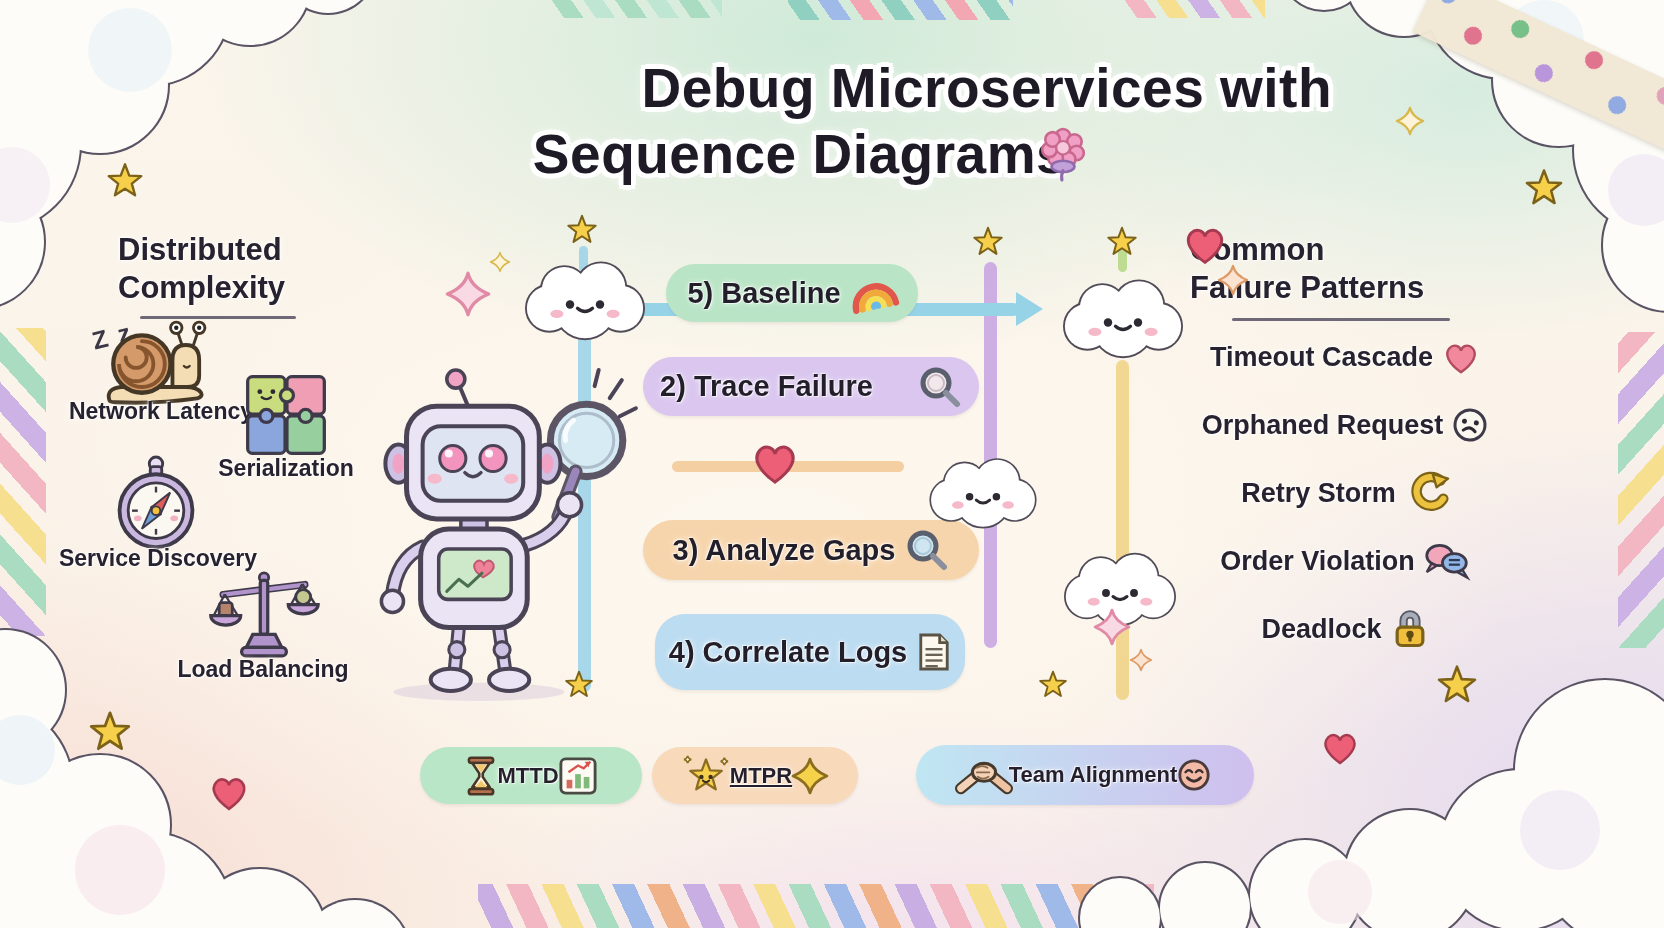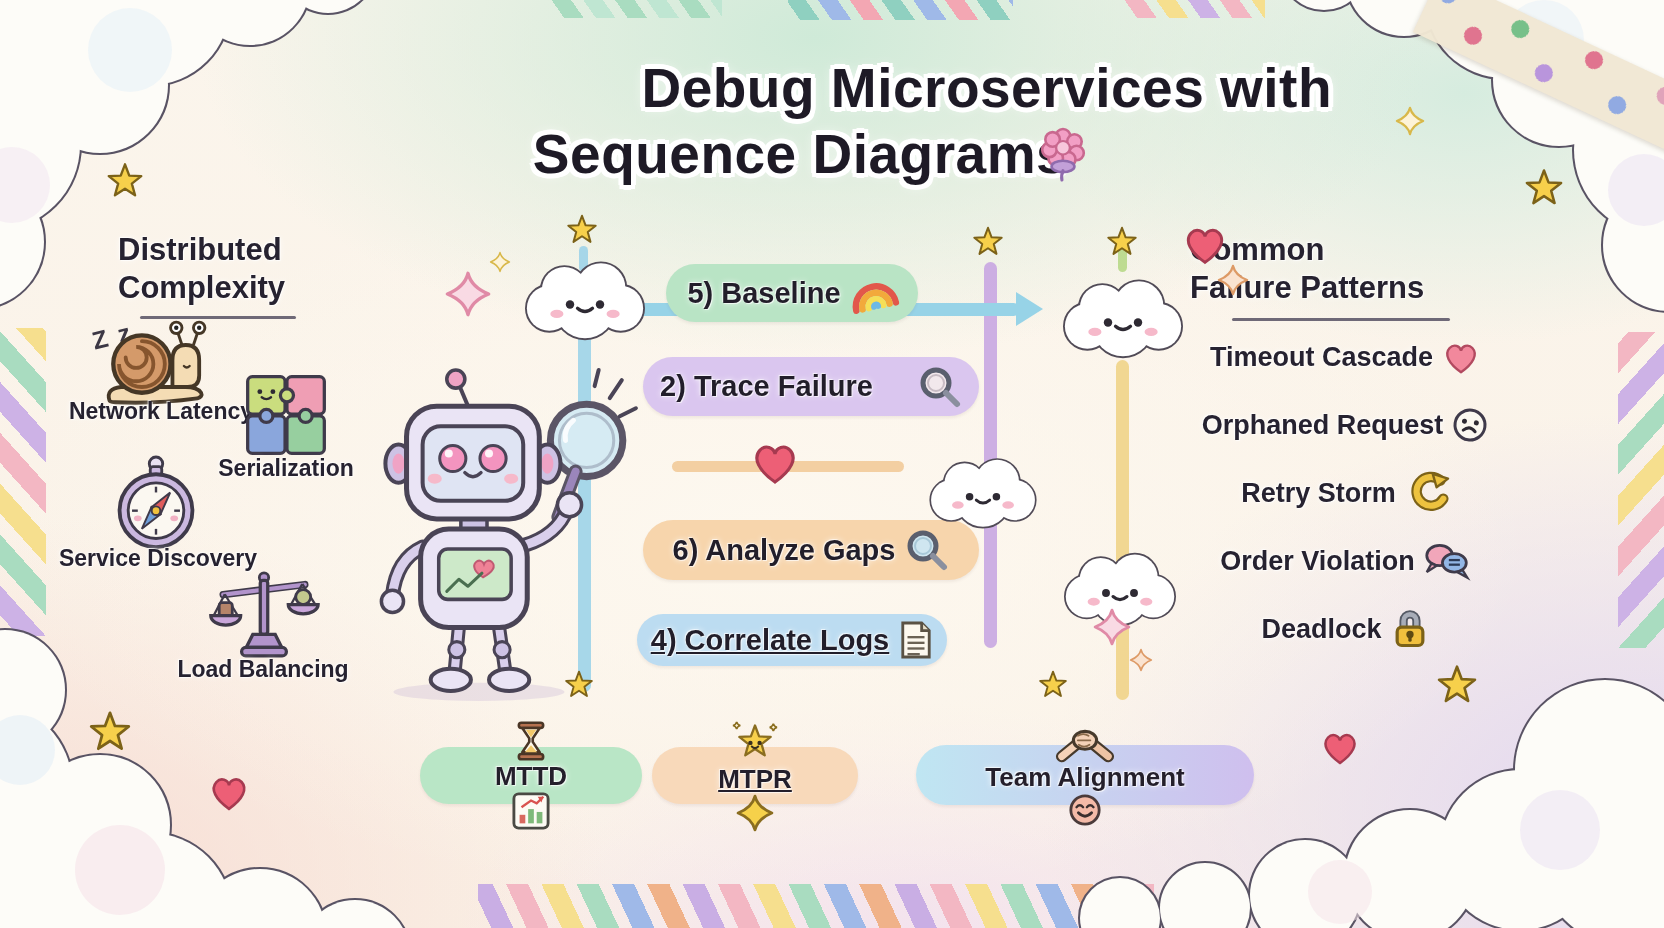--- a/index.html
+++ b/index.html
@@ -25,21 +25,21 @@
   .col-heading{font-size:31px;text-align:left;line-height:1.18;color:#262230;}
   .rule{height:3px;background:#565063;border-radius:3px;opacity:.85;}
   .small-label{font-size:23px;text-align:center;white-space:nowrap;color:#262230;}
   .pill{
     display:flex;align-items:center;justify-content:center;gap:10px;
     border-radius:30px;font-size:29px;white-space:nowrap;color:#221e2a;
     box-shadow:0 2px 3px rgba(90,70,60,.08);
   }
   .fail-row{display:flex;align-items:center;justify-content:center;gap:9px;height:58px;font-size:27px;white-space:nowrap;color:#262230;}
   .lifeline{border-radius:7px;opacity:.92;}
-  .metric-pill{display:flex;align-items:center;justify-content:center;border-radius:30px;font-size:26px;white-space:nowrap;box-shadow:0 2px 3px rgba(90,70,60,.08);flex-direction:column;}
+  .metric-pill{display:flex;align-items:center;justify-content:center;border-radius:30px;font-size:22px;white-space:nowrap;box-shadow:0 2px 3px rgba(90,70,60,.08);}
   .stripe{pointer-events:none;}
   .washi{
     width:340px;height:64px;background:#f1e8d4;opacity:.97;
     transform:rotate(25deg);transform-origin:0 0;
     box-shadow:0 2px 5px rgba(120,100,80,.25);
     background-image:
       radial-gradient(circle 9px at 16px 15px,#8ea8e2 97%,transparent),
       radial-gradient(circle 9px at 56px 42px,#e0708c 97%,transparent),
       radial-gradient(circle 9px at 96px 16px,#74bf86 97%,transparent),
       radial-gradient(circle 9px at 136px 46px,#b892dc 97%,transparent),
@@ -330,29 +330,29 @@
   <div class="abs pill halo" style="left:643px;top:357px;width:336px;height:59px;background:#dac6ef;gap:45px;">
     <span>2) Trace Failure</span>
     <svg width="44" height="44" viewBox="0 0 44 44">
       <circle cx="18" cy="18" r="13" fill="#f2e8ec" stroke="#5a5f6e" stroke-width="5"></circle>
       <circle cx="18" cy="18" r="8" fill="none" stroke="#c8bcc4" stroke-width="2"></circle>
       <line x1="28" y1="28" x2="39" y2="39" stroke="#8a8f9e" stroke-width="6" stroke-linecap="round"></line>
     </svg>
   </div>
 
   <div class="abs pill halo" style="left:643px;top:520px;width:336px;height:60px;background:#f7d5ac;">
-    <span>6) Analyze Gaps</span>
+    <span>3) Analyze Gaps</span>
     <svg width="44" height="44" viewBox="0 0 44 44">
       <circle cx="18" cy="18" r="13" fill="#cfe6f0" stroke="#5a5f6e" stroke-width="5"></circle>
       <circle cx="18" cy="18" r="8" fill="none" stroke="#a8c8d8" stroke-width="2"></circle>
       <line x1="28" y1="28" x2="39" y2="39" stroke="#8a8f9e" stroke-width="6" stroke-linecap="round"></line>
     </svg>
   </div>
 
-  <div class="abs pill halo" style="left:637px;top:614px;width:310px;height:52px;background:#bcdcf1;text-decoration:underline;">
+  <div class="abs pill halo" style="left:655px;top:614px;width:310px;height:76px;background:#bcdcf1;">
     <span>4) Correlate Logs</span>
     <svg width="34" height="42" viewBox="0 0 36 44">
       <path d="M4 4 h20 l8 8 v28 h-28 z" fill="#fcf8ee" stroke="#5a5244" stroke-width="3"></path>
       <path d="M24 4 v8 h8" fill="#e8dfc8" stroke="#5a5244" stroke-width="3"></path>
       <g stroke="#6a6254" stroke-width="2.5">
           <line x1="9" y1="19" x2="27" y2="19"></line>
           <line x1="9" y1="25" x2="27" y2="25"></line>
           <line x1="9" y1="31" x2="27" y2="31"></line>
           <line x1="9" y1="37" x2="22" y2="37"></line>
         </g>

